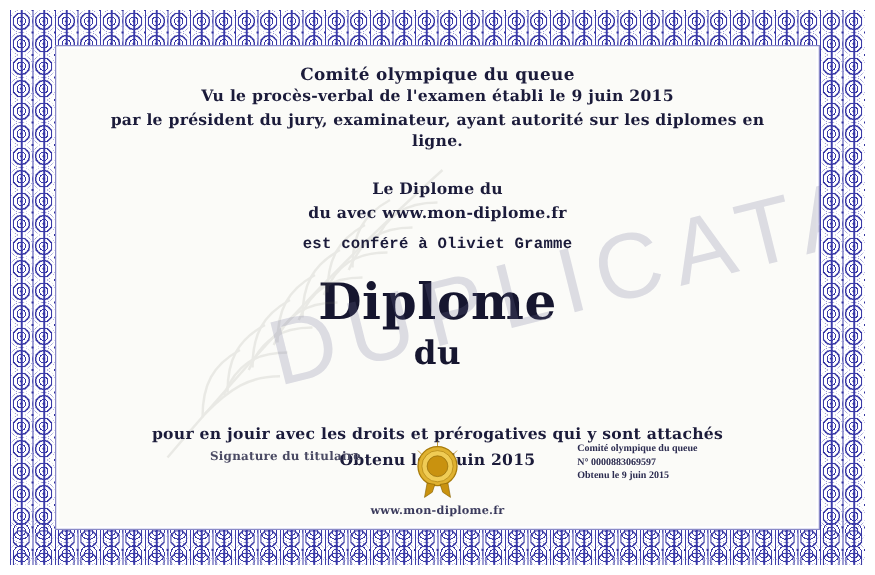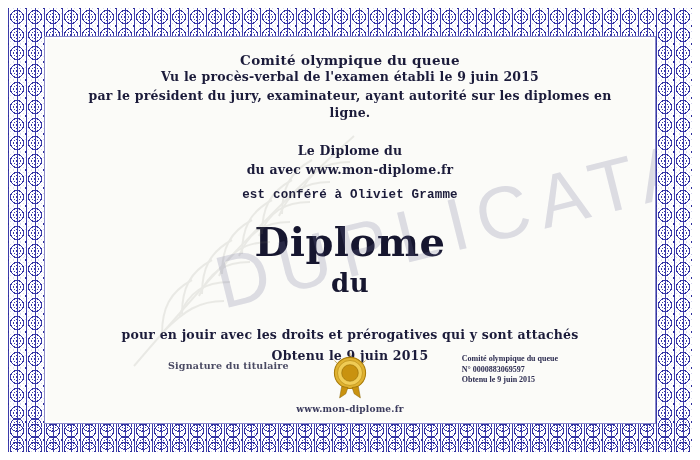--- a/index.html
+++ b/index.html
@@ -140,21 +140,21 @@
     line-height: 44px;
     color: #16162f;
   }
   #main-subtitle {
     margin-top: 4px;
     font-size: 26px;
     line-height: 30px;
     color: #16162f;
   }
 
-  #line-jouir { margin-top: 28px; }
+  #line-jouir { margin-top: 40px; }
   #line-obtenu { margin-top: 4px; }
 
   
   #footer {
     position: absolute;
     left: 28px;
     right: 28px;
     bottom: 10px;
     height: 74px;
   }

